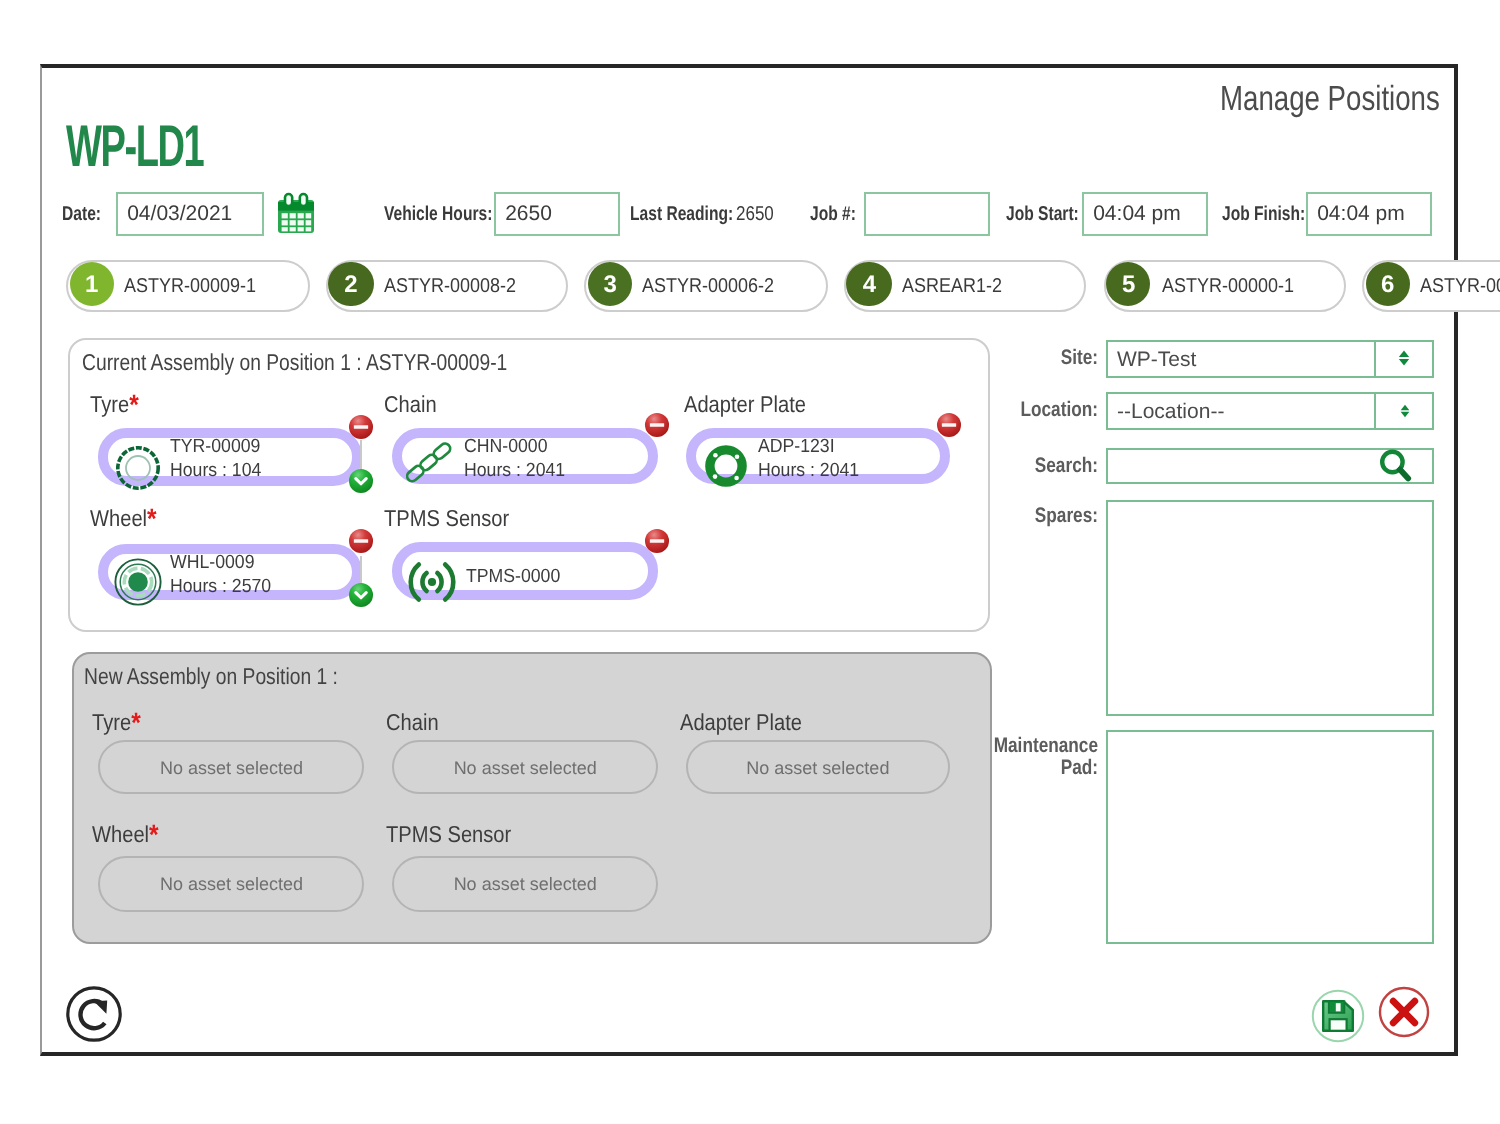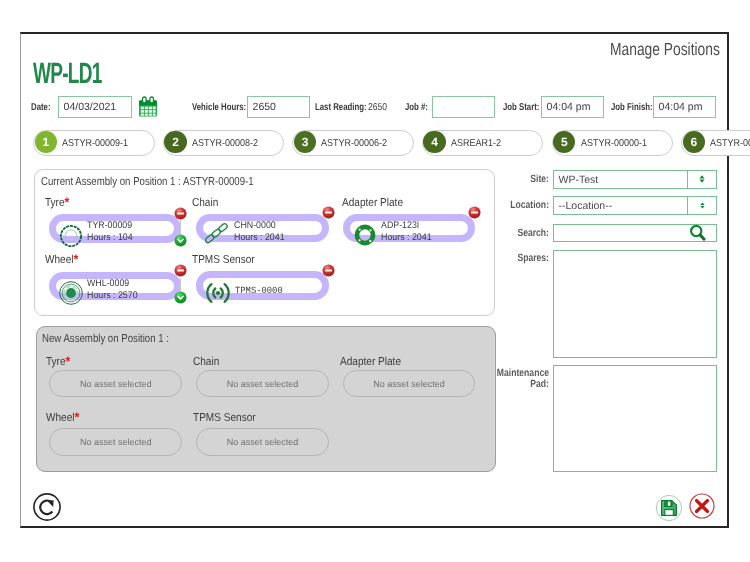--- a/index.html
+++ b/index.html
@@ -23,21 +23,21 @@
 
 .panel { position:absolute; border:1px solid #cdcdcd; border-radius:9px; }
 .panel-cur { left:13.4px; top:135.4px; width:461px; height:147px; background:#fff; }
 .panel-new { left:14.6px; top:291.9px; width:460px; height:146px; background:#d4d4d4; border-color:#9c9c9c;}
 .panel-title { position:absolute; left:5.2px; top:6px; font-size:11.5px; color:#434343; white-space:nowrap;
                display:inline-block; transform:scaleX(0.838); transform-origin:left center;}
 .group-label { position:absolute; font-size:11.5px; color:#3d3d3d; white-space:nowrap;
                display:inline-block; transform:scaleX(0.875); transform-origin:left center;}
 .req { color:#e31b1b; font-size:14px; font-weight:bold; position:relative; top:1px; left:0px; display:inline-block; line-height:0; }
 
-.card { position:absolute; height:28.6px; border:7px solid #c4b5fd; border-radius:14.3px; background:#fff; }
+.card { position:absolute; height:28.6px; border:5px solid #c4b5fd; border-radius:14.3px; background:#fff; }
 .card-ico { position:absolute; left:2px; top:1.5px; width:26px; height:26px; }
 .card-t1 { position:absolute; left:31px; top:-1px; font-size:9.5px; color:#3d3d3d; white-space:nowrap;
            display:inline-block; transform:scaleX(0.93); transform-origin:left center; }
 .card-t2 { position:absolute; left:31px; top:11px; font-size:9.5px; color:#3d3d3d; white-space:nowrap;
            display:inline-block; transform:scaleX(0.93); transform-origin:left center; }
 .card-single { position:absolute; left:32px; top:7px; font-size:9.5px; color:#3d3d3d; white-space:nowrap;
            display:inline-block; transform:scaleX(0.93); transform-origin:left center; }
 .empty-card { position:absolute; height:27.5px; border:1px solid #b4b4b4; border-radius:14px; background:transparent;
               font-size:9px; color:#6f6f6f; text-align:center; line-height:26px; }
 .connector { position:absolute; width:1px; background:#c9c9c9; }
@@ -228,21 +228,21 @@
               <radialGradient id="gg" cx="38%" cy="25%" r="88%">
                 <stop offset="0" stop-color="#68d57a"></stop>
                 <stop offset="0.35" stop-color="#22b23a"></stop>
                 <stop offset="1" stop-color="#0b7d1a"></stop>
               </radialGradient>
             </defs>
             <circle cx="8" cy="8" r="7.4" fill="url(#gg)"></circle>
             <path d="M4.8 6.5 L8 9.7 L11.2 6.5" fill="none" stroke="#fff" stroke-width="1.9" stroke-linecap="round" stroke-linejoin="round"></path>
           </svg></span>
         <div class="group-label" style="left: 157px; top: 83.2px;">TPMS Sensor</div>
-        <div class="card" style="left: 161px; top: 100.8px; width: 132.7px; font-family: Liberation Mono, monospace;">
+        <div class="card" style="left: 161px; top: 100.8px; width: 132.7px;">
           <span class="card-ico"><svg viewBox="0 0 26 26" width="26" height="26">
               <g fill="none" stroke="#1c7b30" stroke-width="2.3" stroke-linecap="round">
                 <path d="M6.4 4.2 A11.6 11.6 0 0 0 6.4 21.8"></path>
                 <path d="M19.6 4.2 A11.6 11.6 0 0 1 19.6 21.8"></path>
                 <path d="M10.3 8.5 A5.9 5.9 0 0 0 10.3 17.5"></path>
                 <path d="M15.7 8.5 A5.9 5.9 0 0 1 15.7 17.5"></path>
               </g>
               <circle cx="13" cy="13" r="2.05" fill="#1c7b30"></circle>
             </svg></span>
           <span class="card-single">TPMS-0000</span>

